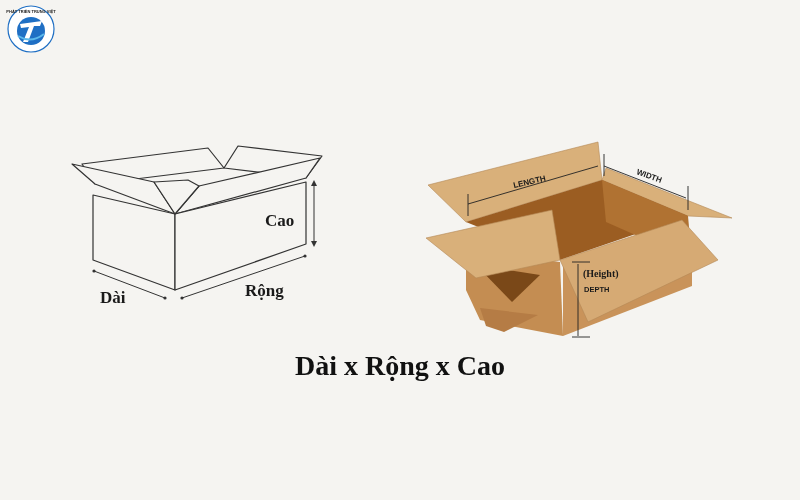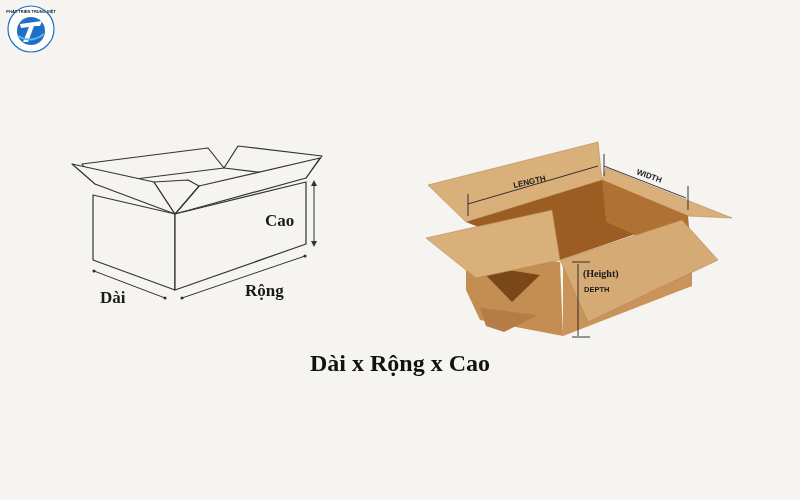--- a/index.html
+++ b/index.html
@@ -2,21 +2,21 @@
 <html><head>
 <meta charset="utf-8">
 <style>
   html, body { margin: 0; padding: 0; }
   body { width: 800px; height: 500px; background: #f5f4f1; position: relative; overflow: hidden; font-family: "Liberation Serif", serif; }
   .logo { position: absolute; left: 6px; top: 4px; width: 50px; height: 50px; }
   .box-left { position: absolute; left: 60px; top: 140px; width: 280px; height: 180px; }
   .box-right { position: absolute; left: 420px; top: 140px; width: 320px; height: 200px; }
   .label-serif { font-family: "Liberation Serif", serif; font-weight: bold; fill: #1a1a1a; }
   .label-sans { font-family: "Liberation Sans", sans-serif; font-weight: bold; fill: #1a1a1a; }
-  .caption { position: absolute; left: 0; width: 800px; top: 350px; text-align: center; font-family: "Liberation Serif", serif; font-weight: bold; font-size: 24px; color: #111; }
+  .caption { position: absolute; left: 0; width: 800px; top: 350px; text-align: center; font-family: "Liberation Serif", serif; font-weight: bold; font-size: 28px; color: #111; }
 </style>
 </head>
 <body>
 
 <svg class="logo" viewBox="0 0 50 50">
   <circle cx="25" cy="25" r="23" fill="#ffffff" stroke="#1f6fc4" stroke-width="1.2"></circle>
   <circle cx="25" cy="27" r="14" fill="#1f6fc4"></circle>
   <path d="M14 20 L36 17 L34 22 L28 22 L22 38 L17 38 L23 23 L15 24 Z" fill="#ffffff"></path>
   <path d="M12 32 Q25 40 38 30" stroke="#5bb8ea" stroke-width="2" fill="none"></path>
   <text x="25" y="9" font-size="4" text-anchor="middle" class="label-sans" fill="#1f6fc4">PHÁT TRIỂN TRUNG VIỆT</text>

